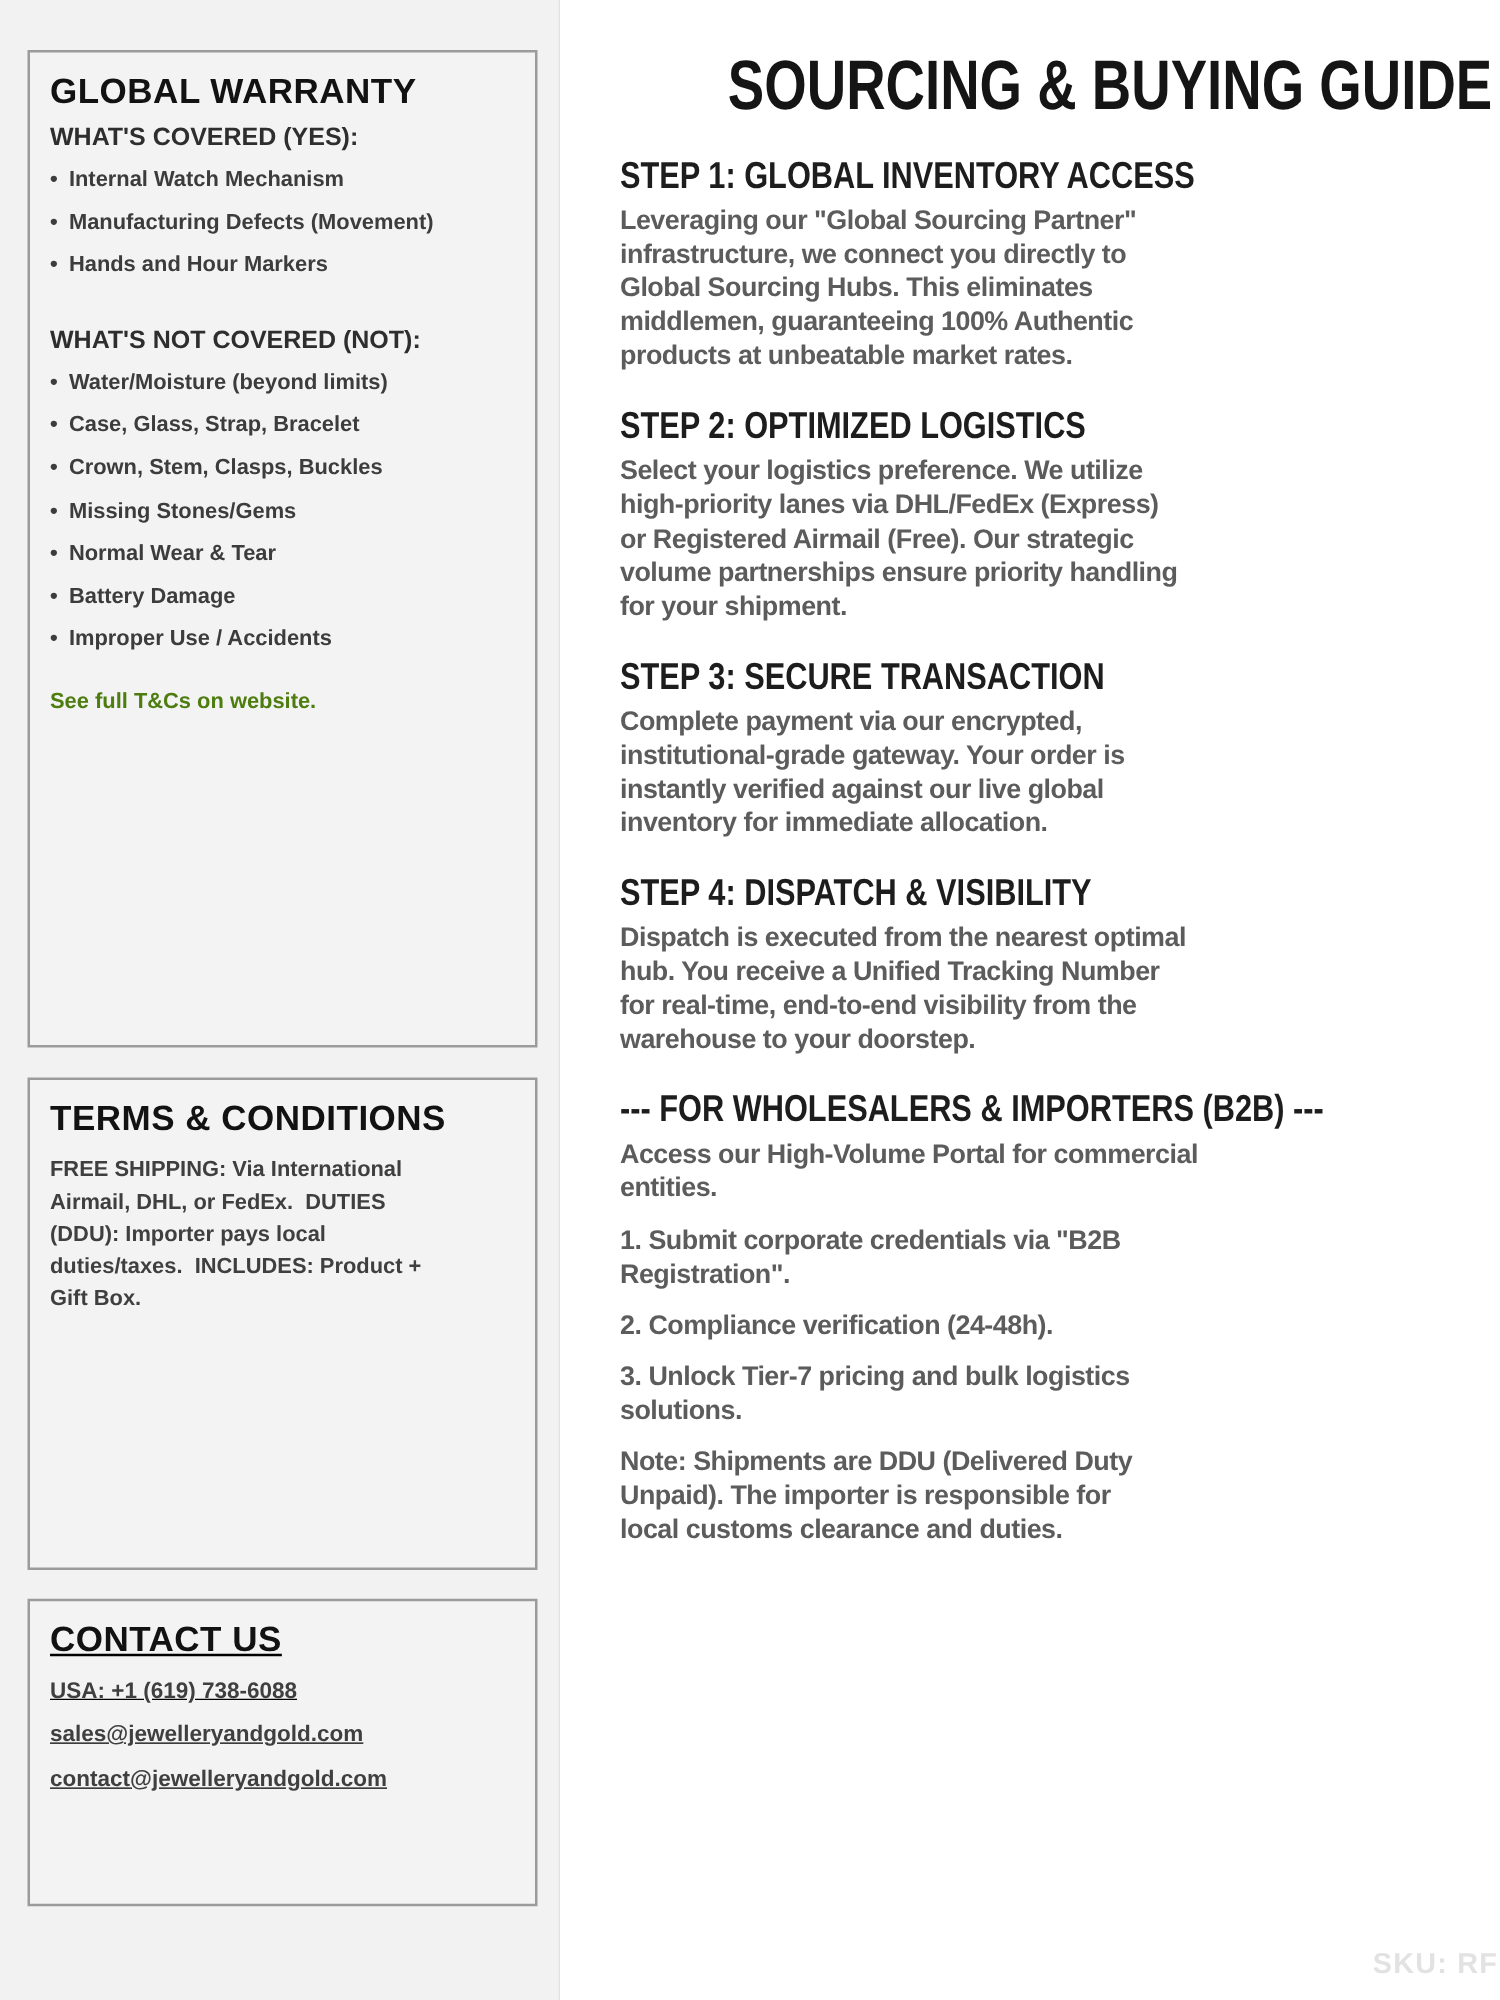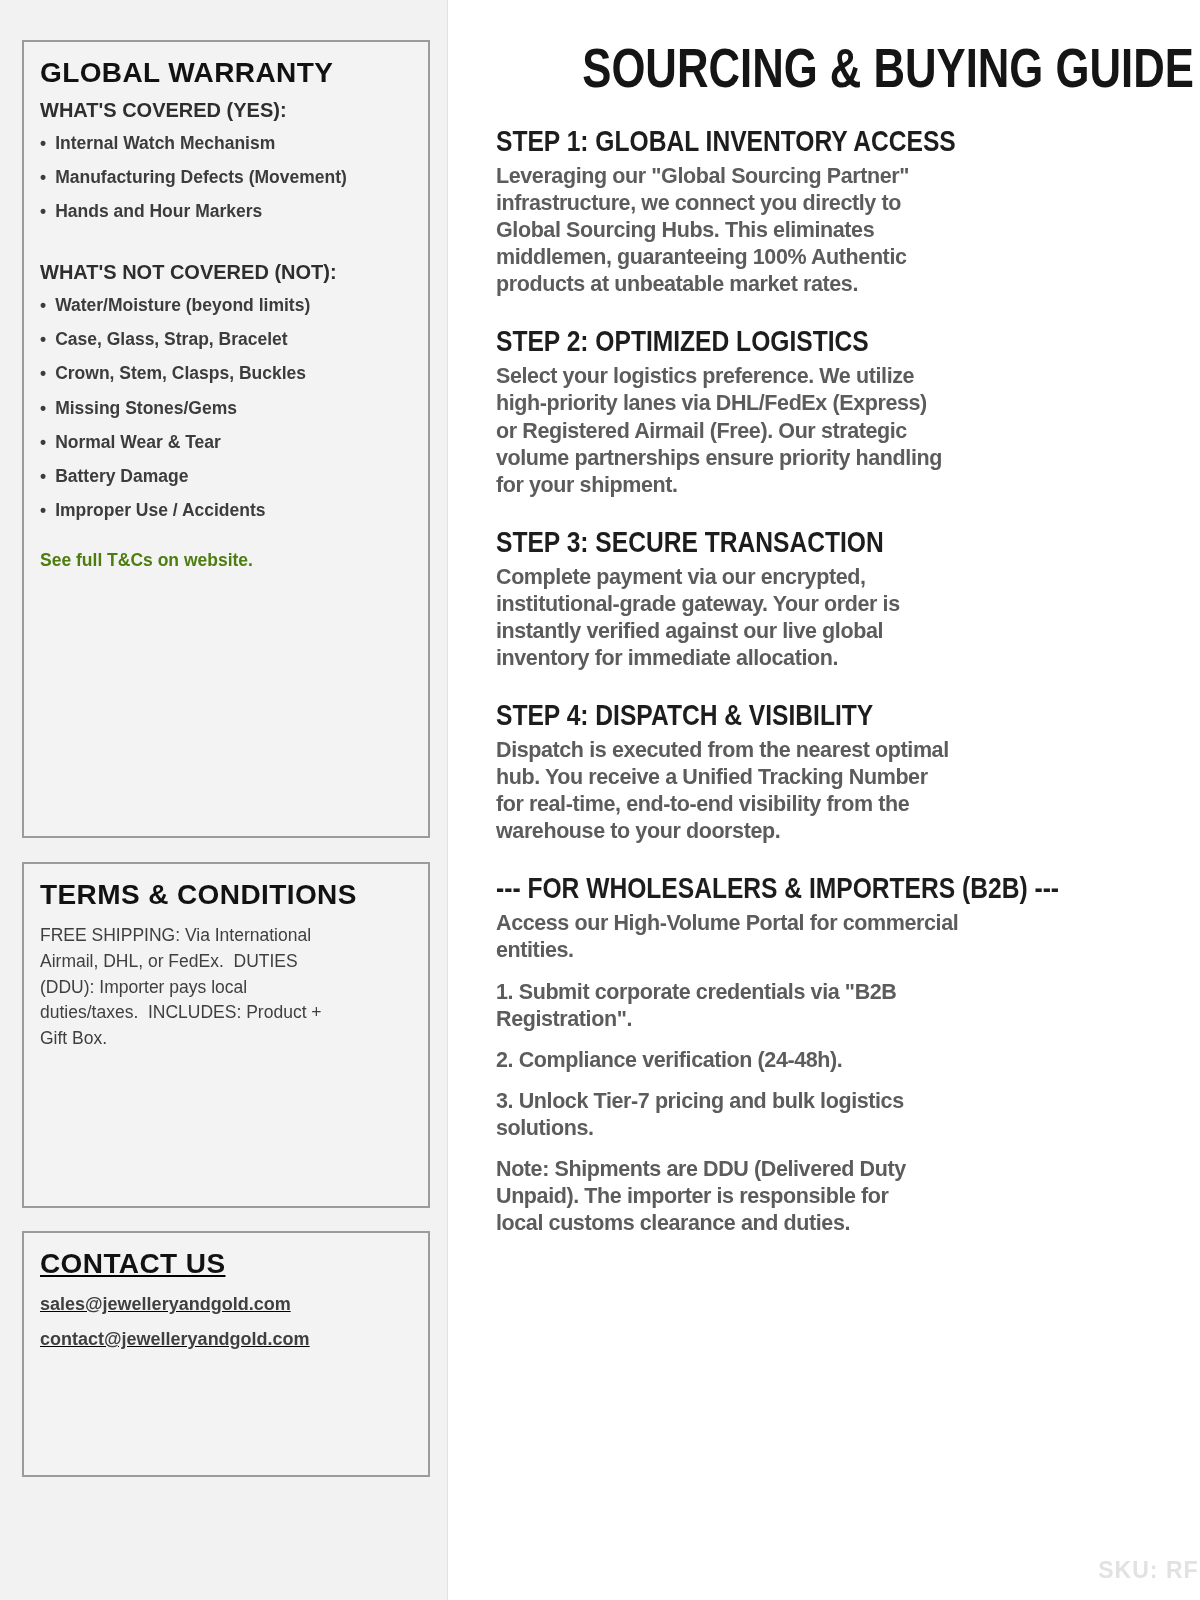--- a/index.html
+++ b/index.html
@@ -12,42 +12,42 @@
   
   .sidebar {
     width:448px; height:1600px; background:#f2f2f2; flex:0 0 448px;
     padding:40px 32px 0 22px; border-right:1px solid #e2e2e2;
   }
   .box {
     border:2px solid #9b9b9b; background:#f3f3f3;
     padding:16px 16px; width:408px;
   }
   .box-warranty { height:798px; }
-  .box-terms    { height:346px; margin-top:24px; }
+  .box-terms    { height:394px; margin-top:24px; }
   .box-contact  { height:246px; margin-top:23px;text-decoration:underline; }
   .side-h2 {
     font-size:28px; font-weight:bold; color:#121212;
     letter-spacing:.4px; line-height:1.1; margin-bottom:10px;
   }
   .side-h3 {
     font-size:20px; font-weight:bold; color:#2e2e2e;
     line-height:1.1; margin-bottom:12px;
   }
   .side-h3.second { margin-top:40px; }
   .side-list { list-style:none; }
   .side-list li {
     font-size:17.5px; font-weight:bold; color:#3c3c3c;
     line-height:1.15; margin-bottom:14px; display:flex;
   }
   .blt { margin-right:9px; color:#3c3c3c; }
   .footnote {
     margin-top:30px; font-size:17.5px; font-weight:bold; color:#4d7c0f;
   }
   .side-body {
-    margin-top:12px; font-size:17.5px; font-weight:normal; color:#3f3f3f;
+    margin-top:12px; font-size:17.5px; font-weight:bold; color:#3f3f3f;
     line-height:1.48; white-space:pre-wrap;
   }
   .contact-line {
     margin-top:14px; font-size:18px; font-weight:bold; color:#3f3f3f;
     line-height:1.2;
   }
   
   .main {
     position:relative; flex:1 1 auto; height:1600px;
     padding:40px 50px 0 48px; background:#ffffff;
@@ -140,20 +140,21 @@
       <h2 class="side-h2">TERMS &amp; CONDITIONS</h2>
       <p class="side-body">FREE SHIPPING: Via International
 Airmail, DHL, or FedEx.  DUTIES
 (DDU): Importer pays local
 duties/taxes.  INCLUDES: Product +
 Gift Box.</p>
     </section>
 
     <section class="box box-contact">
       <h2 class="side-h2">CONTACT US</h2>
+      <p class="contact-line">USA: +1 (619) 738-6088</p>
       <p class="contact-line">sales@jewelleryandgold.com</p>
       <p class="contact-line">contact@jewelleryandgold.com</p>
     </section>
 
   </aside>
 
   <main class="main">
     <h1 class="main-title">SOURCING &amp; BUYING GUIDE</h1>
 
     <section class="step">

